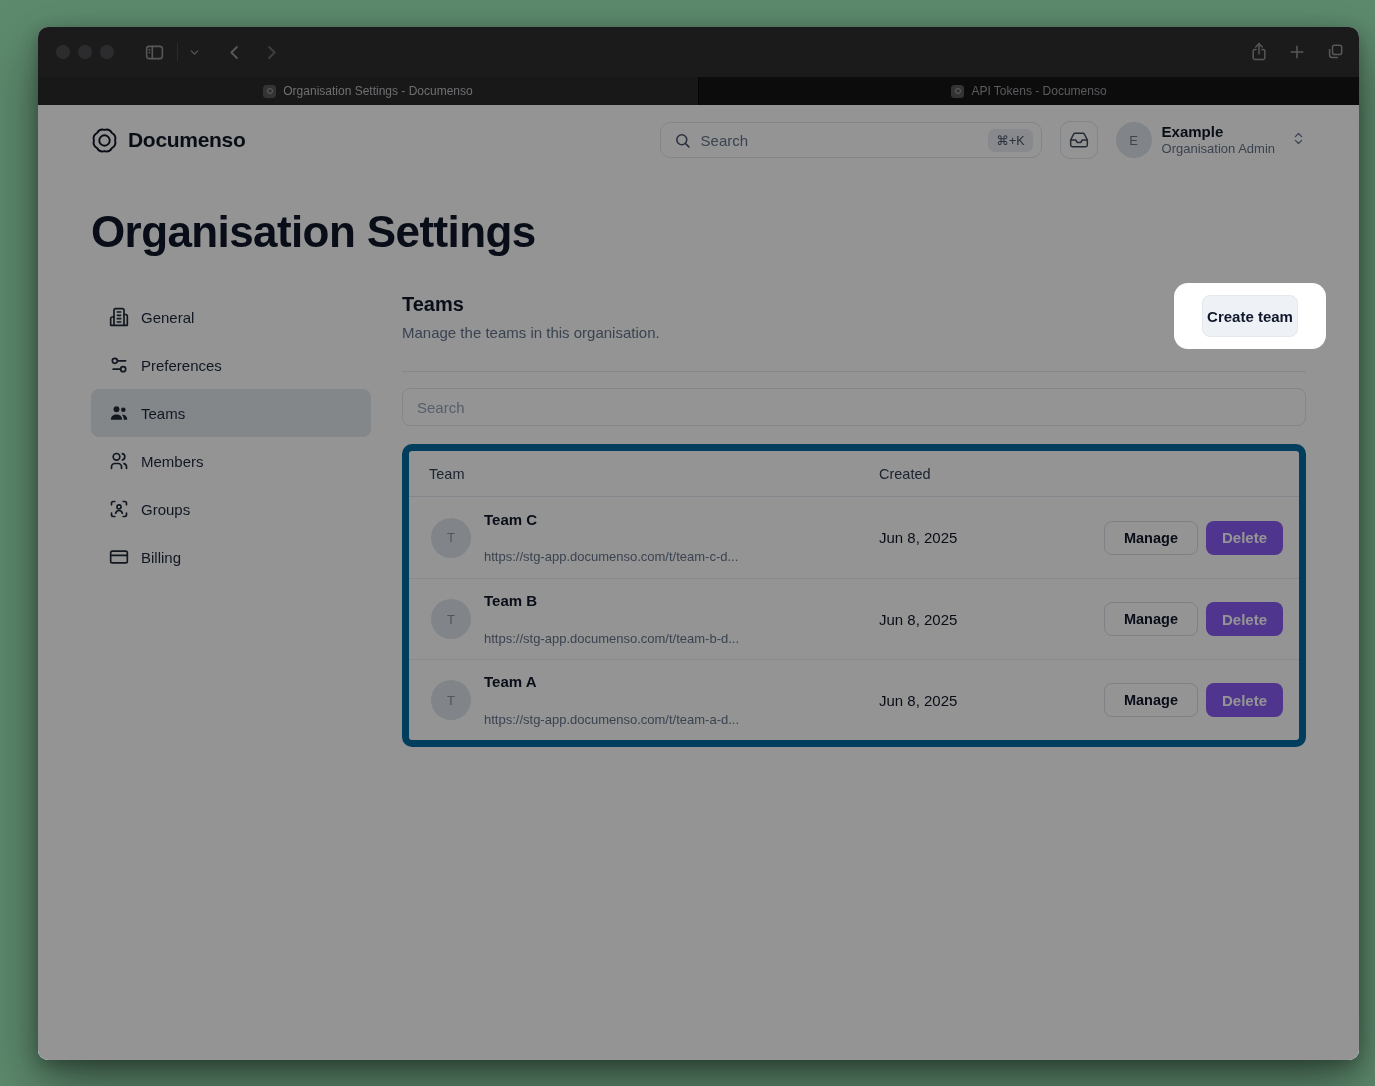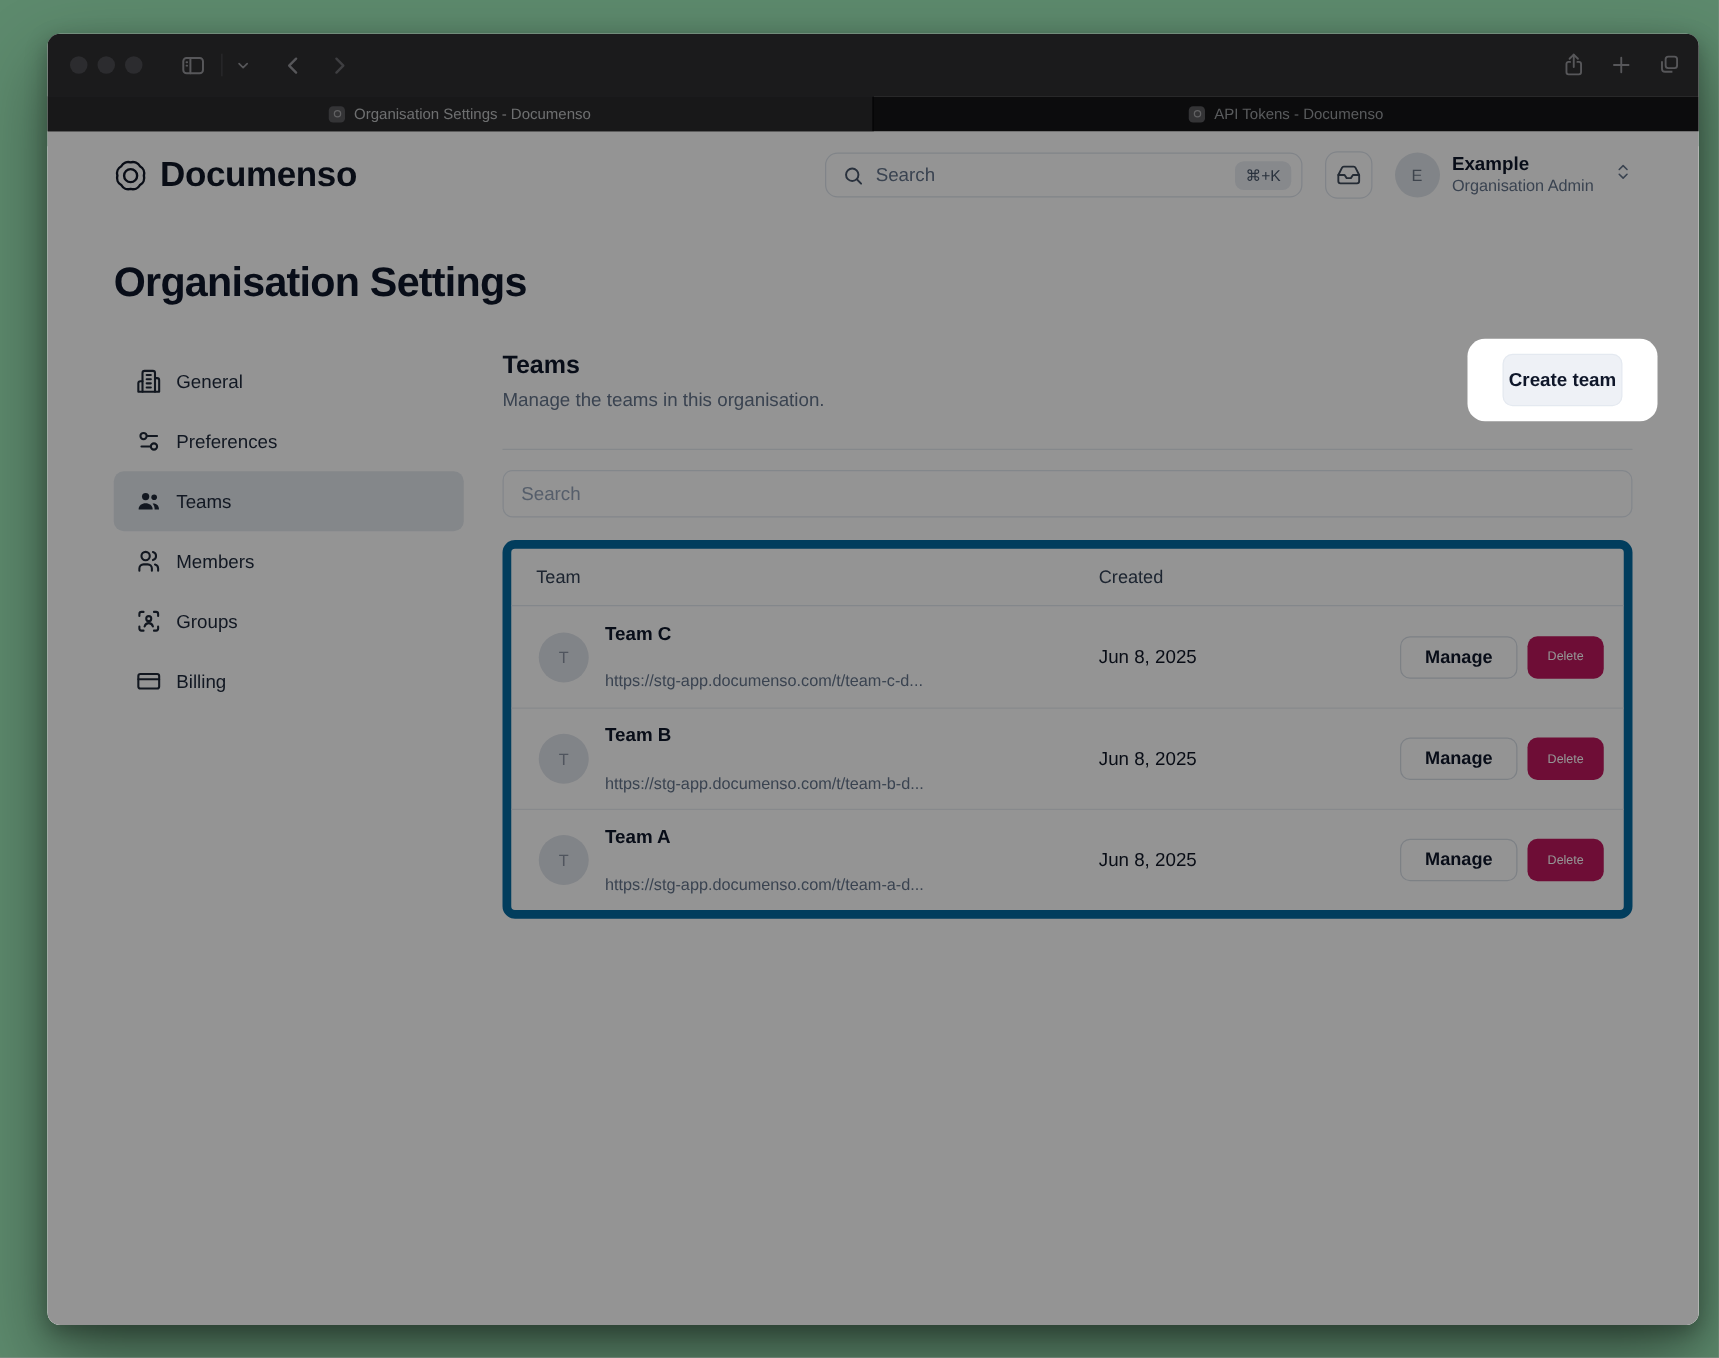--- a/index.html
+++ b/index.html
@@ -47,21 +47,21 @@
   }
   .favicon i { width:6px; height:6px; border:1.4px solid #a6a6a9; border-radius:50%; display:block; }
 
   
   .content {
     position:relative; height:calc(100% - 78px); background:#ffffff; padding:0 53px;
   }
 
   .app-header { margin-top:12px; height:46px; display:flex; align-items:center; justify-content:space-between; }
   .brand { display:flex; align-items:center; gap:10px; color:#111827; }
-  .brand .name { font-size:28px; font-weight:700; letter-spacing:-.3px;text-align:center; }
+  .brand .name { font-size:21px; font-weight:700; letter-spacing:-.3px;text-align:center; }
   .hdr-right { display:flex; align-items:center; gap:18px; }
 
   .searchbar {
     width:382px; height:36px; border:1px solid #dee4ec; border-radius:10px;
     display:flex; align-items:center; gap:10px; padding:0 8px 0 13px;
     color:#64748b; font-size:15px; background:#fff;
   }
   .searchbar .kbd {
     margin-left:auto; background:#e8ecf2; color:#475569; border-radius:7px;
     font-size:12.5px; padding:4px 8px; font-weight:500;
@@ -72,21 +72,21 @@
   }
   .user { display:flex; align-items:center; gap:10px; }
   .avatar {
     width:36px; height:36px; border-radius:50%; background:#dfe4ea; color:#6b7686;
     display:flex; align-items:center; justify-content:center; font-size:13px; font-weight:500;
   }
   .user-name { font-size:15px; font-weight:600; color:#0f172a; line-height:1.2; }
   .user-role { font-size:13px; color:#64748b; line-height:1.3; }
   .user .chevs { color:#64748b; margin-left:6px; }
 
-  .page-title { margin-top:44px; font-size:33px; font-weight:800; letter-spacing:-.6px; color:#0f172a; }
+  .page-title { margin-top:44px; font-size:44px; font-weight:800; letter-spacing:-.6px; color:#0f172a; }
 
   .body-grid { margin-top:36px; display:grid; grid-template-columns:280px 1fr; column-gap:31px; align-items:start; }
 
   
   .nav { display:flex; flex-direction:column; }
   .nav-item {
     display:flex; align-items:center; gap:12px; height:48px; padding:0 18px;
     border-radius:8px; font-size:15px; font-weight:500; color:#1e293b; cursor:default;
   }
   .nav-item.active { background:#e3e8ee; }
@@ -133,22 +133,22 @@
   }
   .team-name { font-size:15px; font-weight:600; color:#0f172a; line-height:1.25; }
   .team-url { font-size:13px; color:#64748b; margin-top:20px; }
   .created-cell { font-size:15px; color:#111827; }
   .actions { display:flex; gap:8px;padding-left:16px; }
   .manage-btn {
     height:34px; padding:0 19px; border-radius:8px; background:#fff; border:1px solid #d8dee6;
     font-size:14.5px; font-weight:600; color:#0f172a; font-family:inherit; cursor:pointer;
   }
   .delete-btn {
-    height:34px; padding:0 16px; border-radius:8px; background:#be185d; border:none;
-    font-size:10px; font-weight:400; color:#ffffff; font-family:inherit; cursor:pointer;
+    height:34px; padding:0 16px; border-radius:8px; background:#8b5cf6; border:none;
+    font-size:15px; font-weight:700; color:#ffffff; font-family:inherit; cursor:pointer;
   }
 
   
   .dim-overlay {
     position:absolute; inset:0; background:rgba(0,0,0,.42); z-index:50; pointer-events:none;
   }
 </style>
 </head>
 <body>
 

